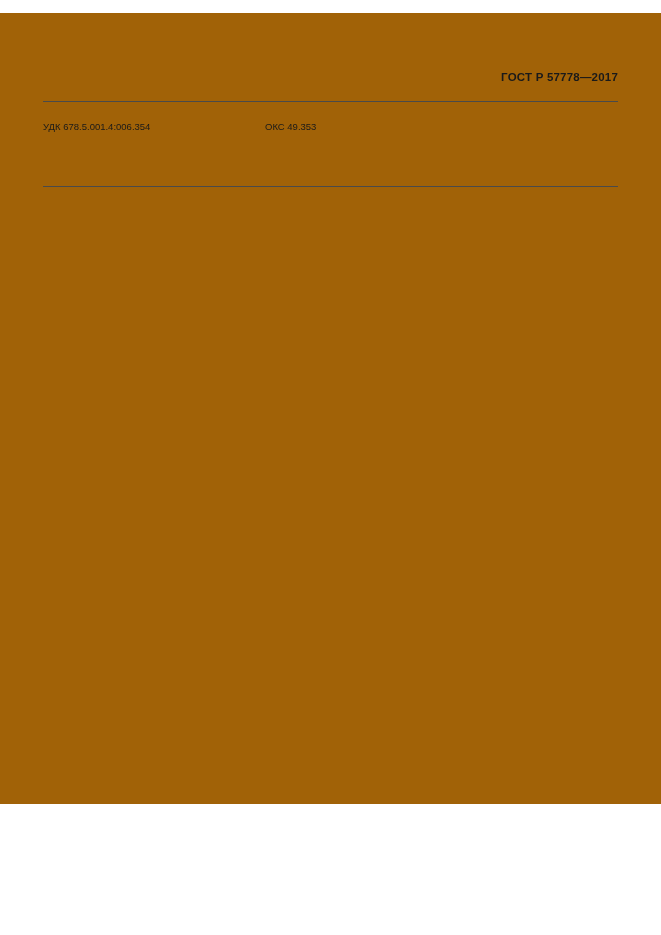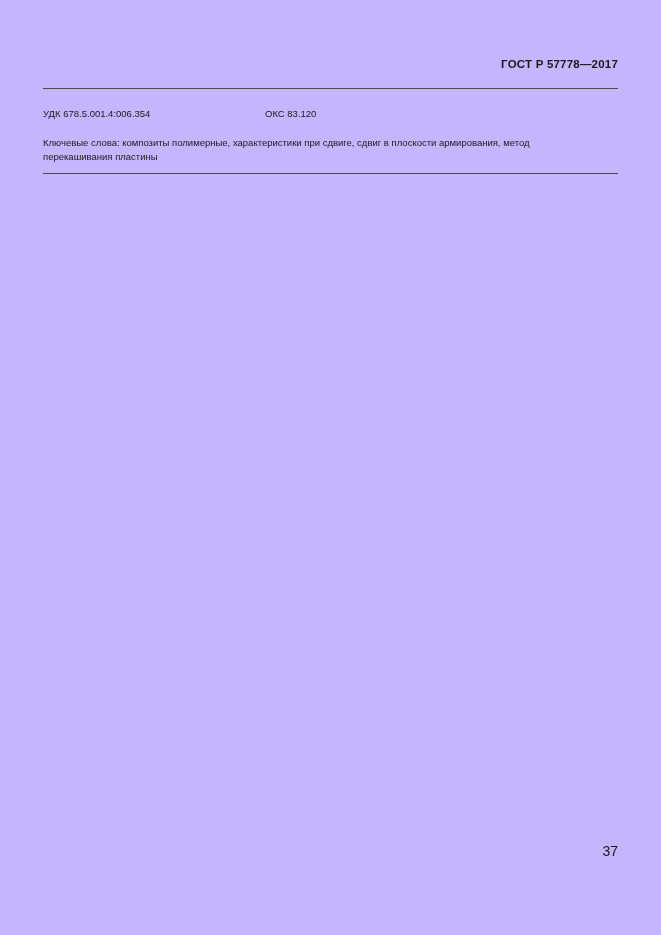--- a/index.html
+++ b/index.html
@@ -3,25 +3,26 @@
 <meta charset="utf-8">
 <style>
   html, body {
     margin: 0;
     padding: 0;
     background: #ffffff;
   }
   .page {
     position: relative;
     width: 661px;
-    height: 935px;
-    background: #c4b5fd;
+    height: 791px;
+    background: #a16207;
     font-family: "Liberation Sans", sans-serif;
     color: #1a1a1a;
     overflow: hidden;
+    margin-top: 13px;
   }
   .header {
     position: absolute;
     top: 58px;
     right: 43px;
     font-size: 11.5px;
     font-weight: bold;
     letter-spacing: 0.2px;
     color: #1a1a1a;
     white-space: nowrap;
@@ -88,24 +89,23 @@
 <body>
 
 <div class="page">
 
   <div class="header">ГОСТ Р 57778—2017</div>
 
   <div class="rule rule-top"></div>
 
   <div class="udk-row">
     <span class="udk">УДК 678.5.001.4:006.354</span>
-    <span class="oks">ОКС 83.120</span>
+    <span class="oks">ОКС 49.353</span>
   </div>
 
-  <div class="keywords">Ключевые слова: композиты полимерные, характеристики при сдвиге, сдвиг в плоскости армирования, метод перекашивания пластины</div>
 
   <div class="rule rule-bottom"></div>
 
   <div class="body-blank"></div>
 
   <div class="page-number">37</div>
 
 </div>
 
 </body></html>

